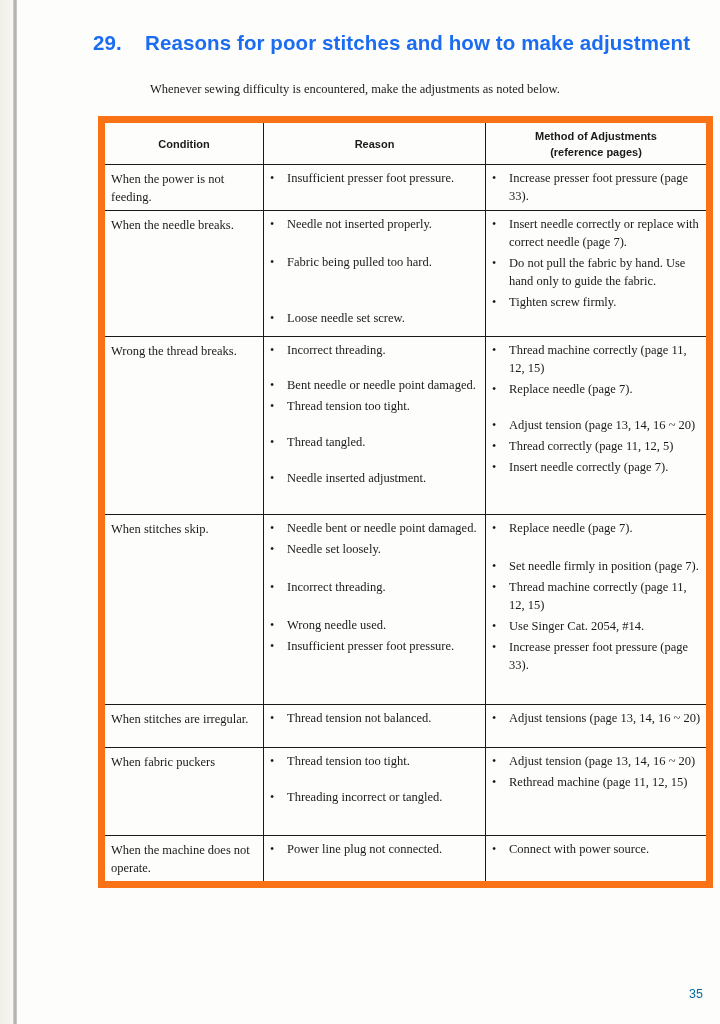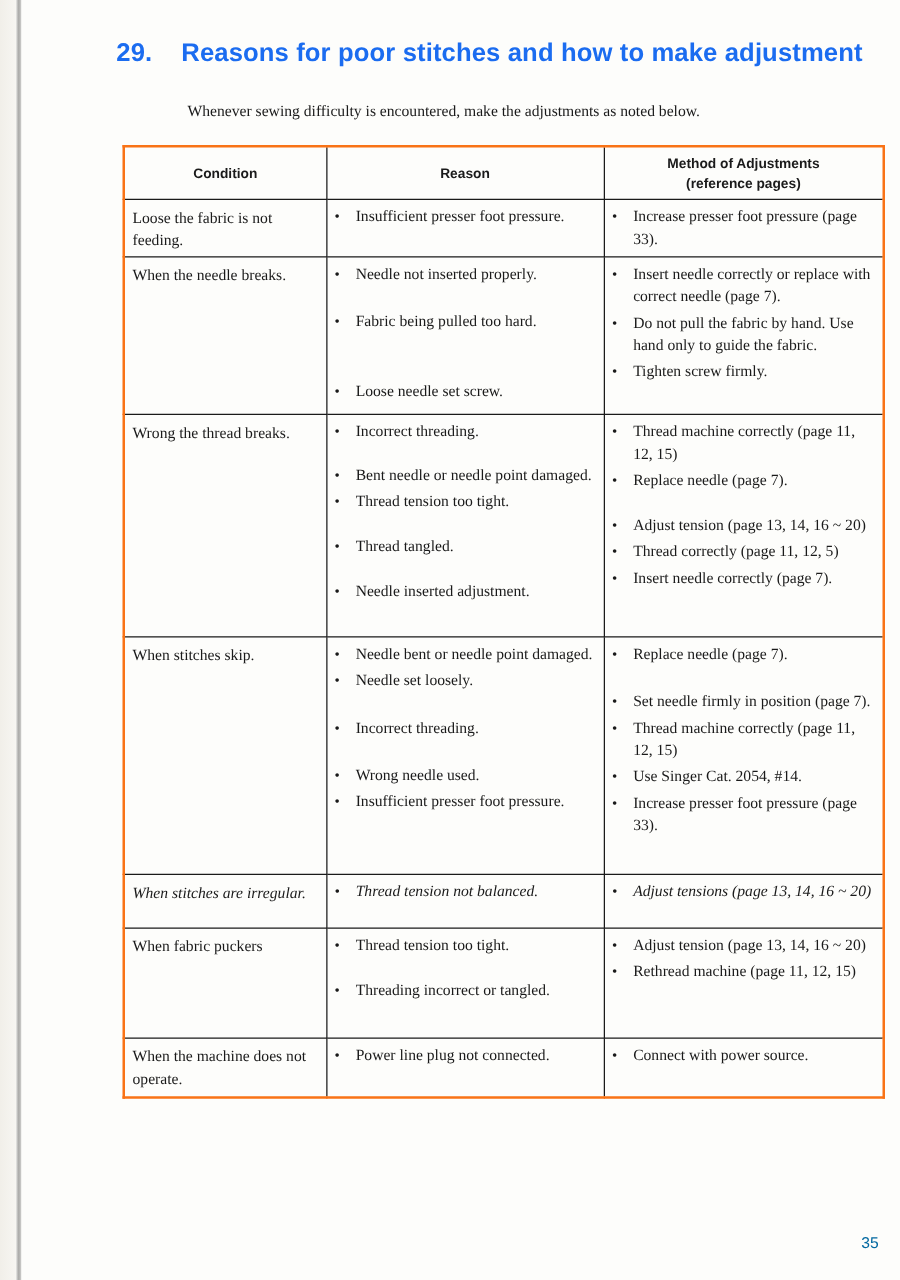--- a/index.html
+++ b/index.html
@@ -25,21 +25,21 @@
     }
     .title .num { display: inline-block; width: 52px; }
     .intro {
       position: absolute; left: 150px; top: 82px;
       font-size: 12.5px; white-space: nowrap;
     }
     table.trouble {
       position: absolute; left: 98px; top: 116px;
       width: 608px;
       border-collapse: collapse;
-      border: 2px solid #f97316;
+      border: 7px solid #f97316;
       table-layout: fixed;
     }
     table.trouble th, table.trouble td {
       border: 1.5px solid #1a1a1a;
       vertical-align: top;
     }
     table.trouble th {
       font-family: "Liberation Sans", sans-serif;
       font-weight: bold; font-size: 11px;
       height: 41px; vertical-align: middle; text-align: center;
@@ -91,21 +91,21 @@
       <th>Condition</th>
       <th>Reason</th>
       <th>
         <div>Method of Adjustments</div>
         <div>(reference pages)</div>
       </th>
     </tr>
   </thead>
   <tbody id="tbody">
       <tr style="height: 44px;">
-        <td class="cond">Loose the fabric is not feeding.</td>
+        <td class="cond">When the power is not feeding.</td>
         <td class="list">
           <div class="item" style="margin-top: 0px;"><span class="dot">•</span><span>Insufficient presser foot pressure.</span></div>
         </td>
         <td class="list">
           <div class="item" style="margin-top: 0px;"><span class="dot">•</span><span>Increase presser foot pressure (page 33).</span></div>
         </td>
       </tr>
       <tr style="height: 126px;">
         <td class="cond">When the needle breaks.</td>
         <td class="list">
@@ -146,21 +146,21 @@
           <div class="item" style="margin-top: 0px;"><span class="dot">•</span><span>Insufficient presser foot pressure.</span></div>
         </td>
         <td class="list">
           <div class="item" style="margin-top: 0px;"><span class="dot">•</span><span>Replace needle (page 7).</span></div>
           <div class="item" style="margin-top: 20px;"><span class="dot">•</span><span>Set needle firmly in position (page 7).</span></div>
           <div class="item" style="margin-top: 0px;"><span class="dot">•</span><span>Thread machine correctly (page 11, 12, 15)</span></div>
           <div class="item" style="margin-top: 0px;"><span class="dot">•</span><span>Use Singer Cat. 2054, #14.</span></div>
           <div class="item" style="margin-top: 0px;"><span class="dot">•</span><span>Increase presser foot pressure (page 33).</span></div>
         </td>
       </tr>
-      <tr style="height: 43px; font-style: italic;">
+      <tr style="height: 43px;">
         <td class="cond">When stitches are irregular.</td>
         <td class="list">
           <div class="item" style="margin-top: 0px;"><span class="dot">•</span><span>Thread tension not balanced.</span></div>
         </td>
         <td class="list">
           <div class="item" style="margin-top: 0px;"><span class="dot">•</span><span>Adjust tensions (page 13, 14, 16 ~ 20)</span></div>
         </td>
       </tr>
       <tr style="height: 88px; padding-left: 33px;">
         <td class="cond">When fabric puckers</td>

